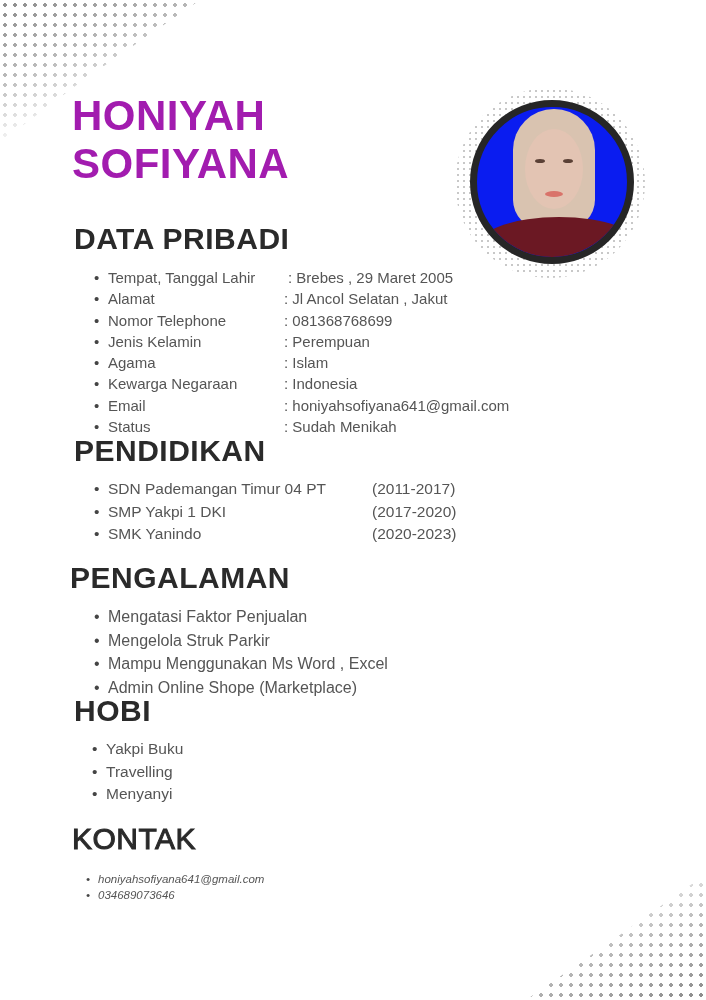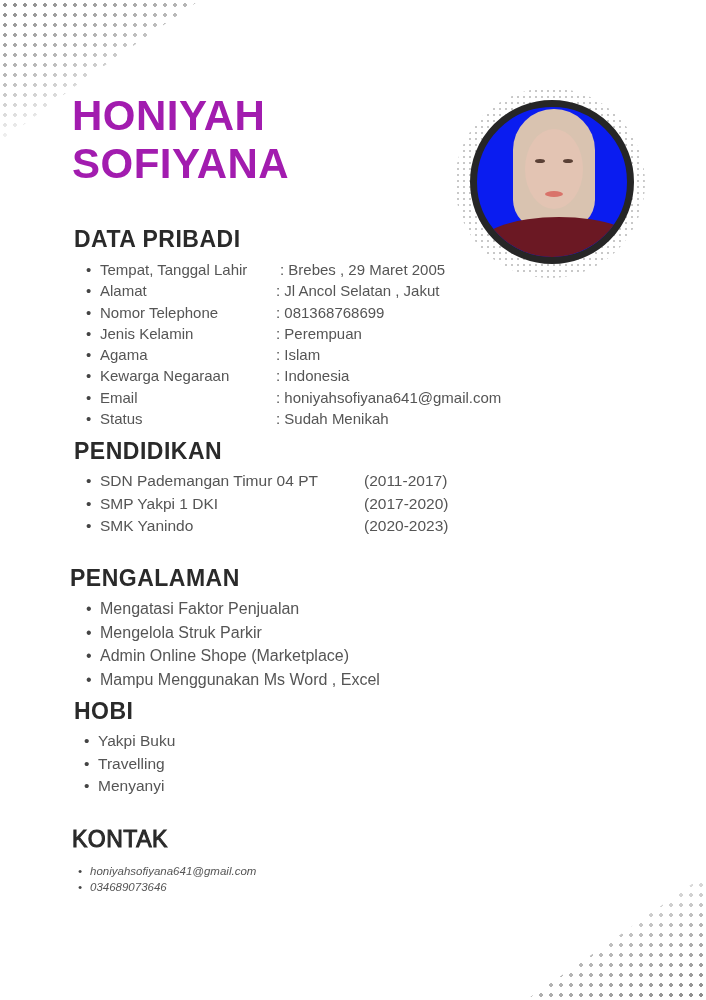--- a/index.html
+++ b/index.html
@@ -21,22 +21,22 @@
           color:#a21caf; letter-spacing:0.5px; }
   .photo-halo { position:absolute; left:455px; top:88px; width:190px; height:190px; border-radius:50%;
     background-image: radial-gradient(circle, #c8c8c8 1px, transparent 1.3px); background-size:6px 6px; }
   .photo { position:absolute; left:470px; top:100px; width:164px; height:164px; border-radius:50%;
            border:7px solid #262626; box-sizing:border-box; overflow:hidden; background:#0a1cf0; }
   .photo .hijab { position:absolute; left:36px; top:2px; width:82px; height:120px; border-radius:42px 42px 30px 30px; background:#d9c3b0; }
   .photo .face { position:absolute; left:48px; top:22px; width:58px; height:80px; border-radius:50%; background:#e3c4b3; }
   .photo .eye { position:absolute; top:52px; width:10px; height:4px; border-radius:50%; background:#5a4035; }
   .photo .lips { position:absolute; left:68px; top:84px; width:18px; height:6px; border-radius:50%; background:#d9736a; }
   .photo .body { position:absolute; left:0; top:110px; width:164px; height:60px; border-radius:50% 50% 0 0; background:#6b1823; }
-  .section-title { position:absolute; font-size:23px; font-weight:bold; color:#2a2a2a; letter-spacing:0.5px; line-height:34px; }
-  ul { position:absolute; margin:0; padding:0; list-style:none; }
+  .section-title { position:absolute; font-size:30px; font-weight:bold; color:#2a2a2a; letter-spacing:0.5px; line-height:34px; }
+  ul { position:absolute; margin:8px; padding:0; list-style:none; }
   li { position:relative; padding-left:14px; color:#555555; font-size:15px; }
   li::before { content:"•"; position:absolute; left:0; color:#444; }
   .kv li { height:21.3px; line-height:21.3px; }
   .kv .k { display:inline-block; width:180px; }
   .edu li { height:22.5px; line-height:22.5px; font-size:15.5px; }
   .edu .k { display:inline-block; width:264px; }
   .exp li { height:23.5px; line-height:23.5px; font-size:16px; }
   .hob li { height:22.5px; line-height:22.5px; font-size:15.5px; }
   .kon li { height:16px; line-height:16px; font-size:11.5px; padding-left:12px;font-style:italic; }
 </style>
@@ -77,22 +77,22 @@
 <ul class="edu" style="left:86px; top:470px;">
   <li><span class="k">SDN Pademangan Timur 04 PT</span><span>(2011-2017)</span></li>
   <li><span class="k">SMP Yakpi 1 DKI</span><span>(2017-2020)</span></li>
   <li><span class="k">SMK Yanindo</span><span>(2020-2023)</span></li>
 </ul>
 
 <div class="section-title" style="left:70px; top:561px;">PENGALAMAN</div>
 <ul class="exp" style="left:86px; top:597px;">
   <li>Mengatasi Faktor Penjualan</li>
   <li>Mengelola Struk Parkir</li>
+  <li>Mampu Menggunakan Ms Word , Excel</li>
   <li>Admin Online Shope (Marketplace)</li>
-  <li>Mampu Menggunakan Ms Word , Excel</li>
 </ul>
 
 <div class="section-title" style="left:74px; top:694px;">HOBI</div>
 <ul class="hob" style="left:84px; top:730px;">
   <li>Yakpi Buku</li>
   <li>Travelling</li>
   <li>Menyanyi</li>
 </ul>
 
 <div class="section-title" style="left:72px; top:822px; font-weight:normal; -webkit-text-stroke:1px #2a2a2a;">KONTAK</div>

